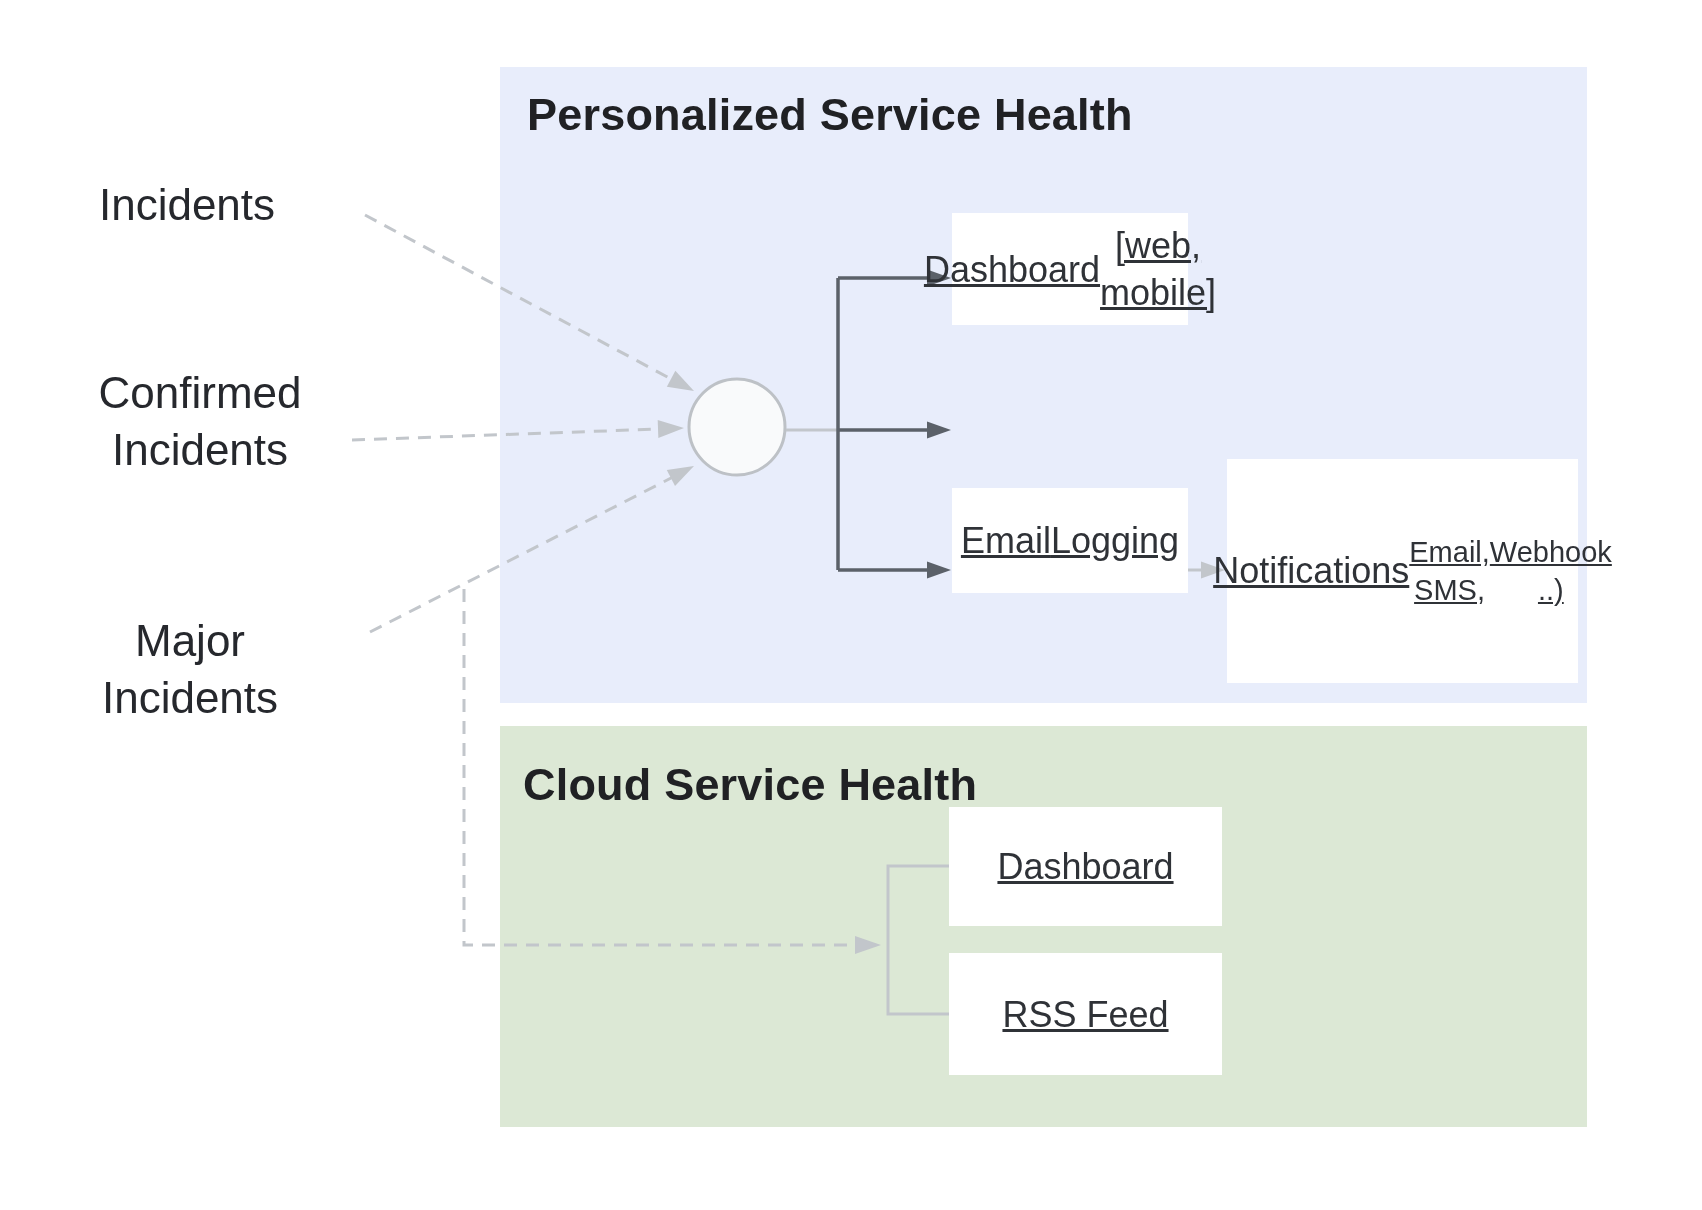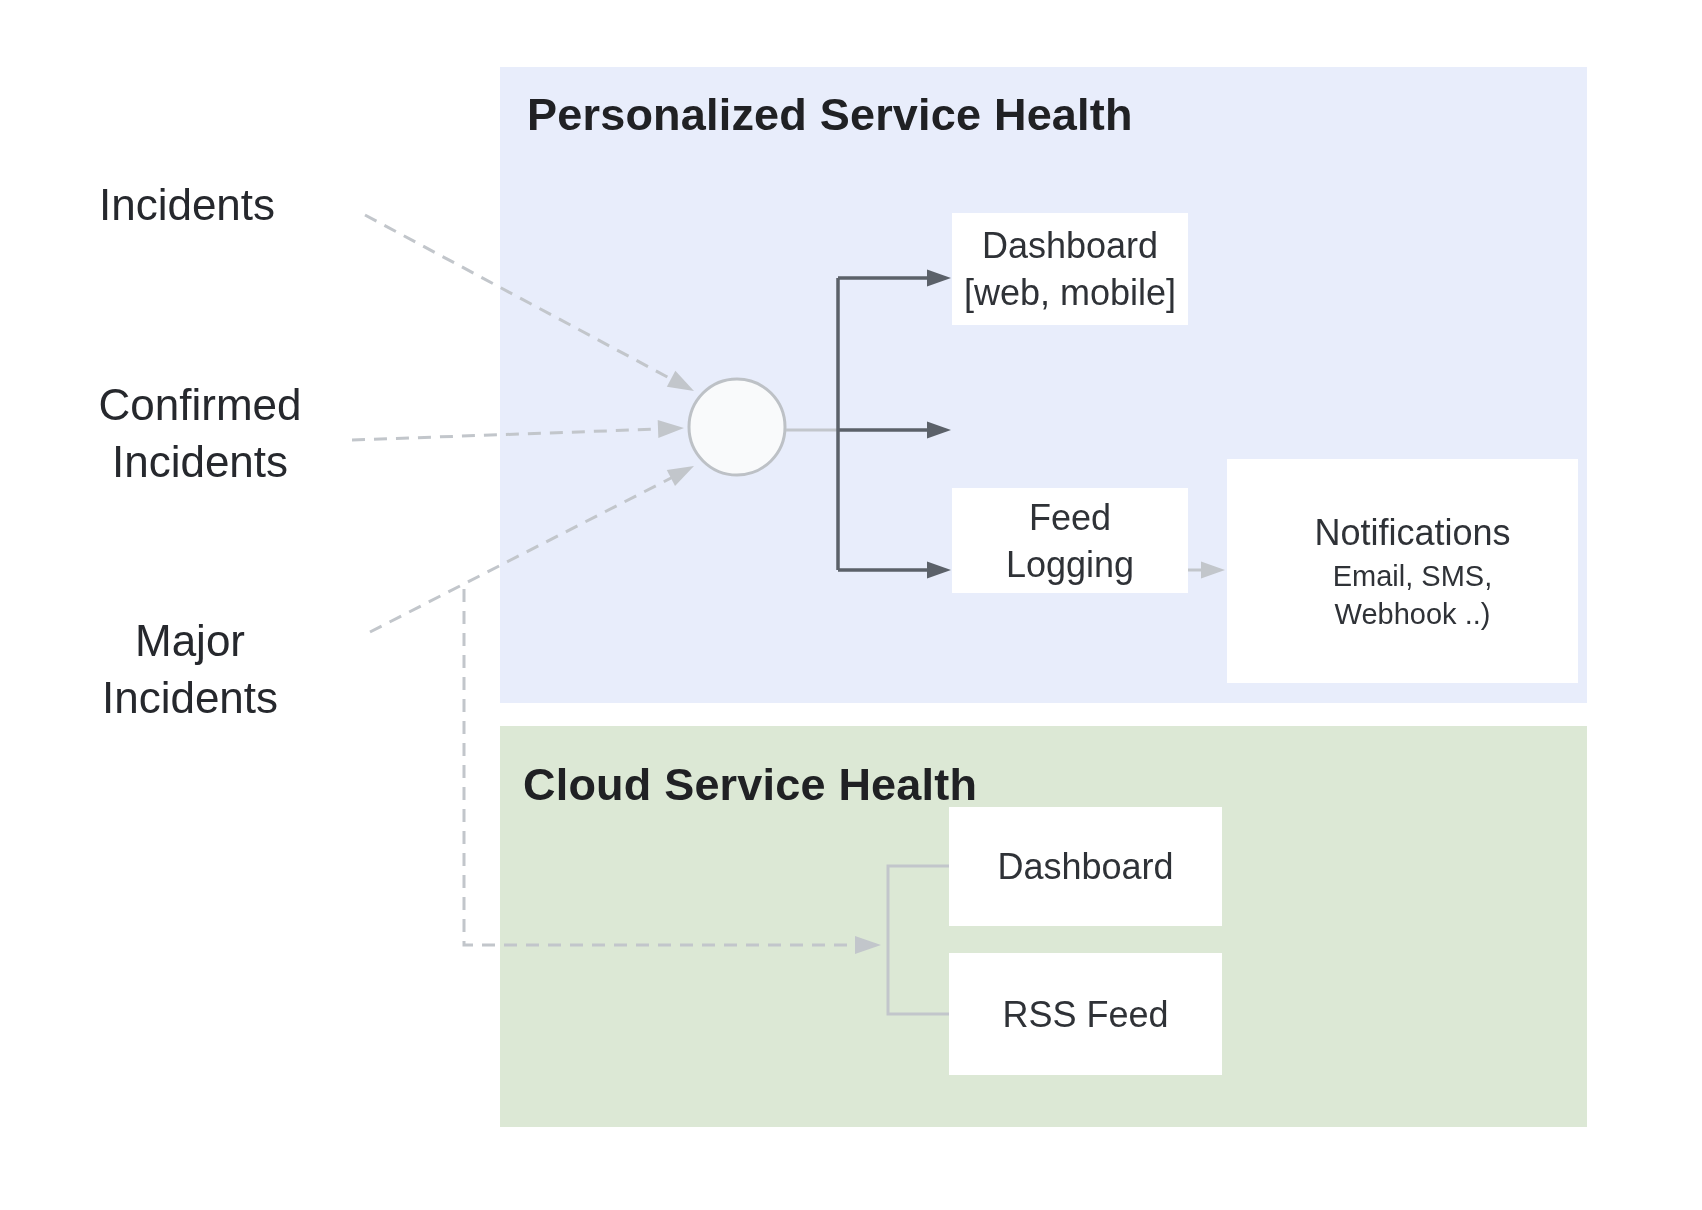--- a/index.html
+++ b/index.html
@@ -28,41 +28,41 @@
   }
   svg#wires{position:absolute;left:0;top:0;pointer-events:none;}
   .dash{stroke:var(--arrow-light);stroke-width:3;fill:none;stroke-dasharray:13 9;}
   .lsolid{stroke:var(--arrow-light);stroke-width:3;fill:none;}
   .dsolid{stroke:var(--arrow-dark);stroke-width:3.5;fill:none;}
   .ah-l{fill:var(--arrow-light);stroke:none;}
   .ah-d{fill:var(--arrow-dark);stroke:none;}
   .node{fill:var(--node-fill);stroke:var(--node-border);stroke-width:3;}
   .nbox{
     position:absolute;background:var(--box-white);
-    display:flex;flex-direction:column;align-items:center;justify-content:center;
-    text-align:center;font-size:36px;line-height:47px;color:var(--body-text);
+    display:flex;flex-direction:row;align-items:center;justify-content:center;
+    text-align:center;font-size:36px;line-height:47px;color:var(--body-text);text-decoration:underline;
   }
   .nbox .sub{font-size:29px;line-height:38px;}
   .nbox .ttl{font-size:36px;line-height:48px;}
 </style>
 </head>
 <body>
 
 <div id="canvas">
 
   <div class="panel panel-blue" style="left:500px;top:67px;width:1087px;height:636px;"></div>
   <div class="panel panel-green" style="left:500px;top:726px;width:1087px;height:401px;"></div>
 
   <div class="panel-title" style="left:527px;top:90px;">Personalized Service Health</div>
   <div class="panel-title" style="left:523px;top:742px;margin-top:18px;">Cloud Service Health</div>
 
   <div class="src-label" style="left:22px;top:176px;">
     <div>Incidents</div>
   </div>
-  <div class="src-label" style="left:35px;top:376px;">
+  <div class="src-label" style="left:35px;top:364px;">
     <div>Confirmed</div>
     <div>Incidents</div>
   </div>
   <div class="src-label" style="left:25px;top:578px;margin-top:34px;">
     <div>Major</div>
     <div>Incidents</div>
   </div>
 
   <svg id="wires" width="1702" height="1210" viewBox="0 0 1702 1210">
 
@@ -104,21 +104,21 @@
     </g>
 
     <path class="lsolid" d="M949,866 L888,866 L888,1014 L949,1014"></path>
   </svg>
 
   <div class="nbox" style="left:952px;top:213px;width:236px;height:112px;">
     <div>Dashboard</div>
     <div>[web, mobile]</div>
   </div>
   <div class="nbox" style="left:952px;top:488px;width:236px;height:105px;">
-    <div>Feed</div>
+    <div>Email</div>
     <div>Logging</div>
   </div>
   <div class="nbox" style="left:1227px;top:459px;width:331px;height:224px;padding-left:20px;">
     <div class="ttl">Notifications</div>
     <div class="sub">Email, SMS,</div>
     <div class="sub">Webhook ..)</div>
   </div>
 
   <div class="nbox" style="left:949px;top:807px;width:273px;height:119px;">
     <div>Dashboard</div>

